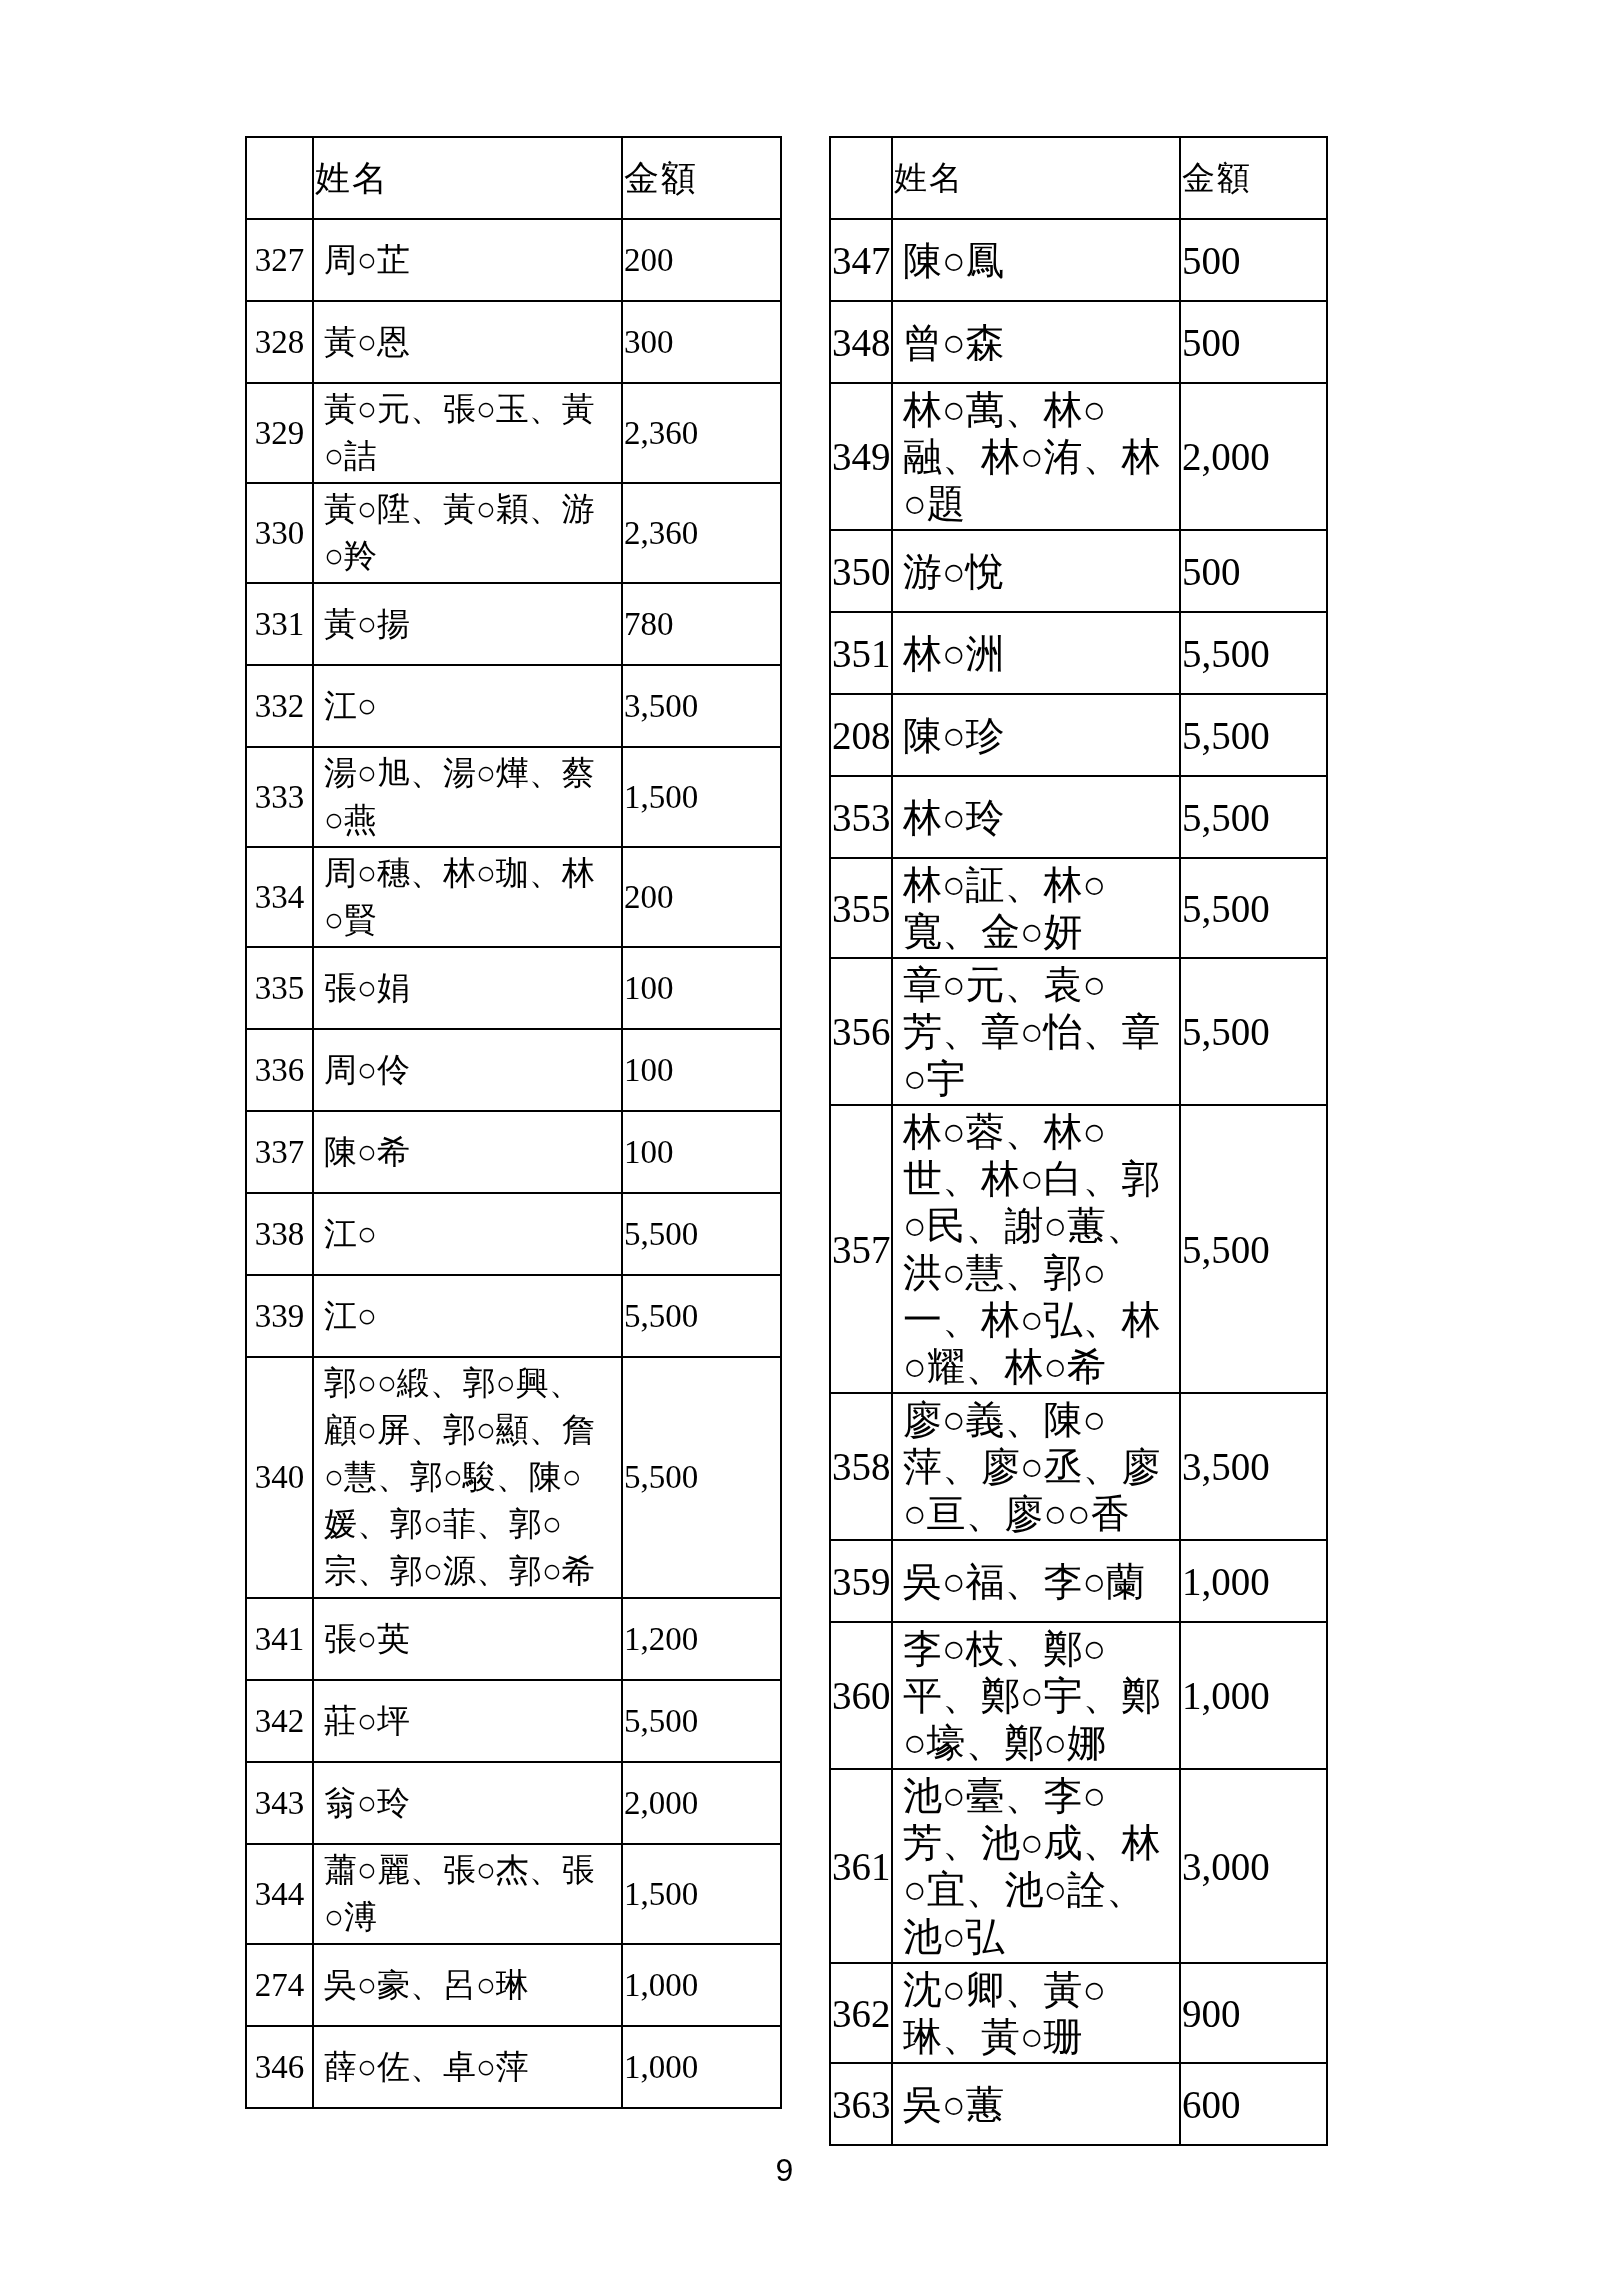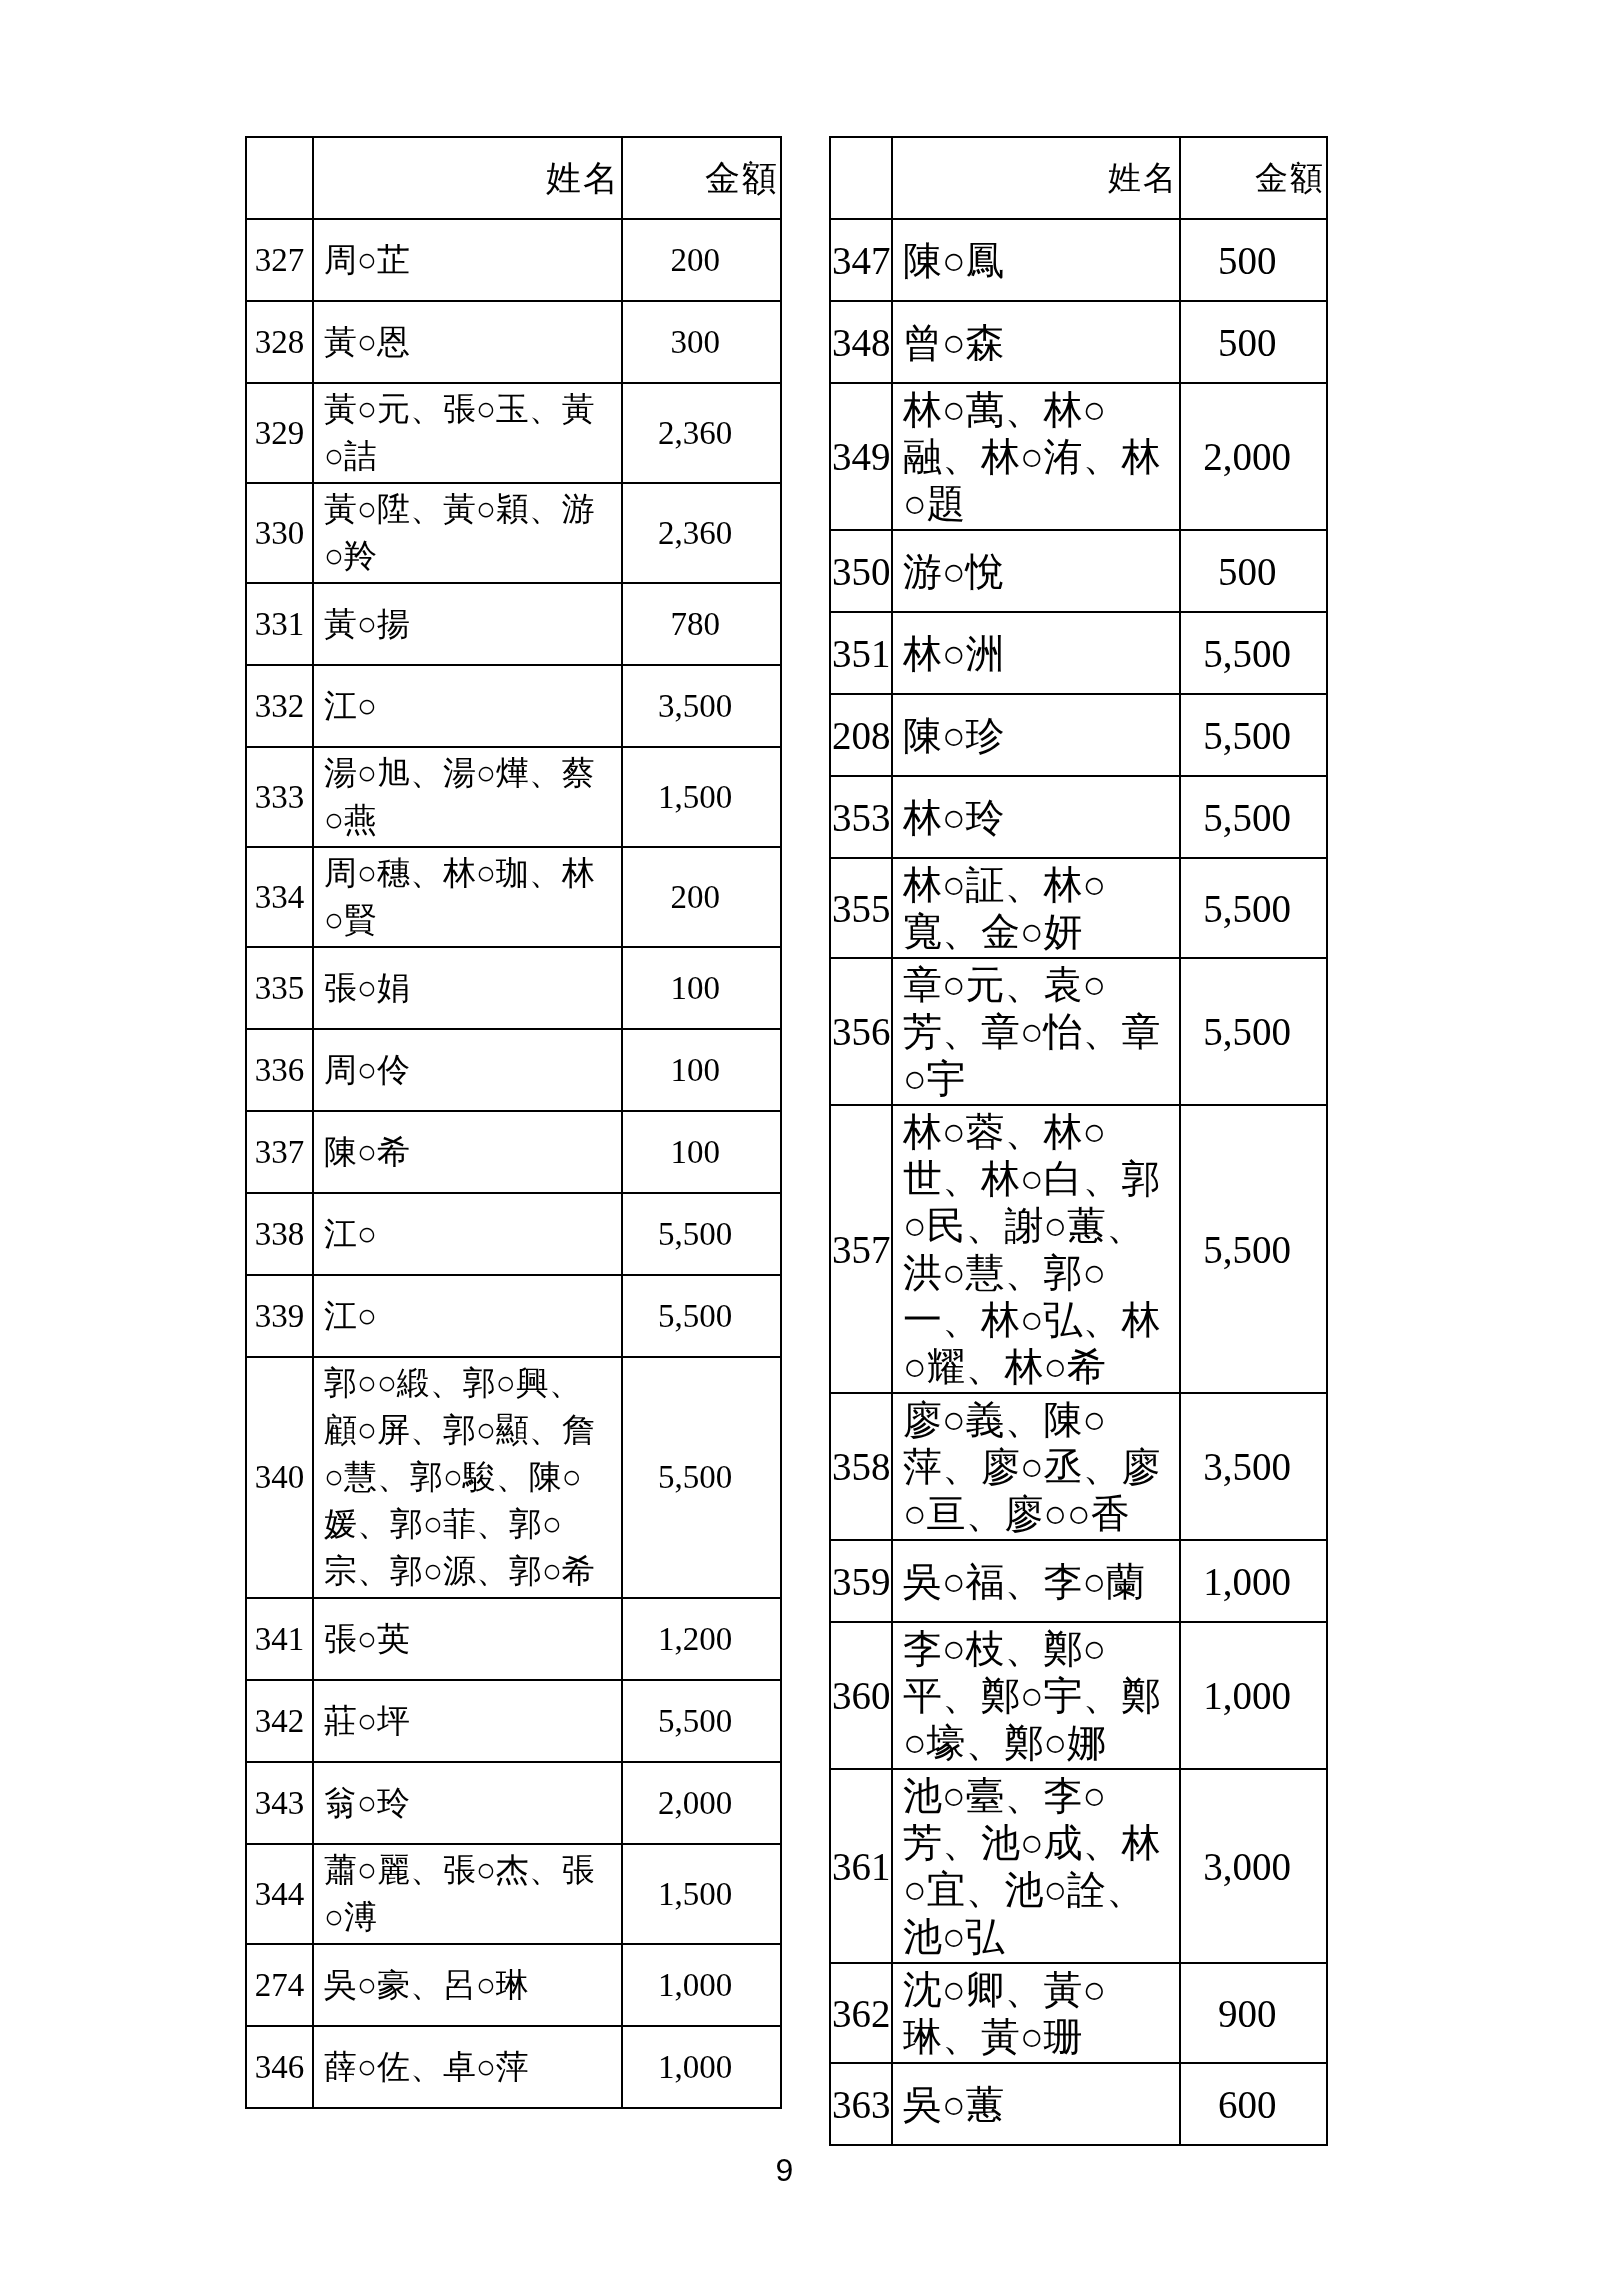--- a/index.html
+++ b/index.html
@@ -20,28 +20,28 @@
   table.donor-table.left  { left:245px; width:534px; }
   table.donor-table.right { left:829px; width:497px; }
   .donor-table th, .donor-table td {
     border:2.9px solid #000;
     vertical-align:middle;
     overflow:hidden;
   }
   .donor-table tr { height:82px; }
   .donor-table th {
     font-weight:normal;
-    text-align:right;
+    text-align:left;
     letter-spacing:2px;
   }
   .left  th { font-size:35px; }
   .right th { font-size:33px; }
   td.no     { text-align:center;border-radius:13px; }
   td.name   { text-align:left; padding:2px 10px; line-height:47px; }
-  td.amount { text-align:center; padding-right:13.7px; }
+  td.amount { text-align:left; padding-right:13.7px; }
   .left  td { font-size:33px; }
   .right td { font-size:39px; }
   .page-number {
     position:absolute;
     left:755px; top:2152px;
     width:59px;
     text-align:center;
     font-size:32px;
     font-family:"Liberation Sans","DejaVu Sans",sans-serif;
   }

